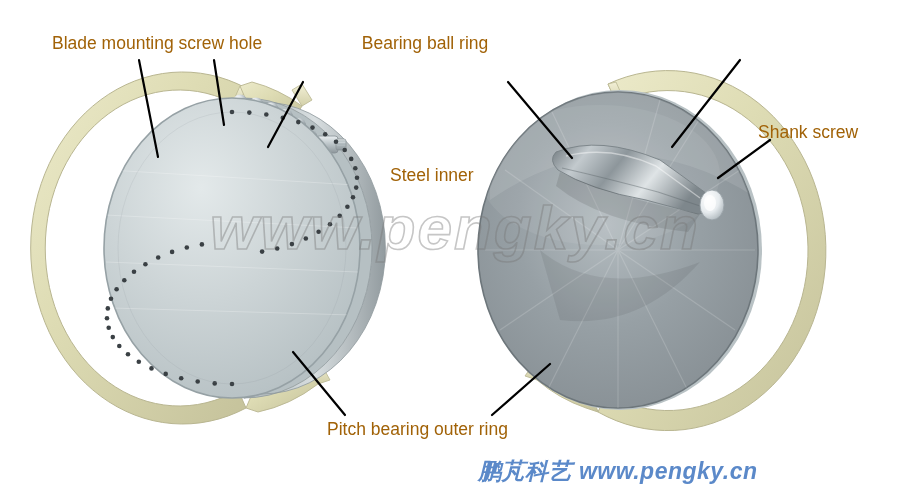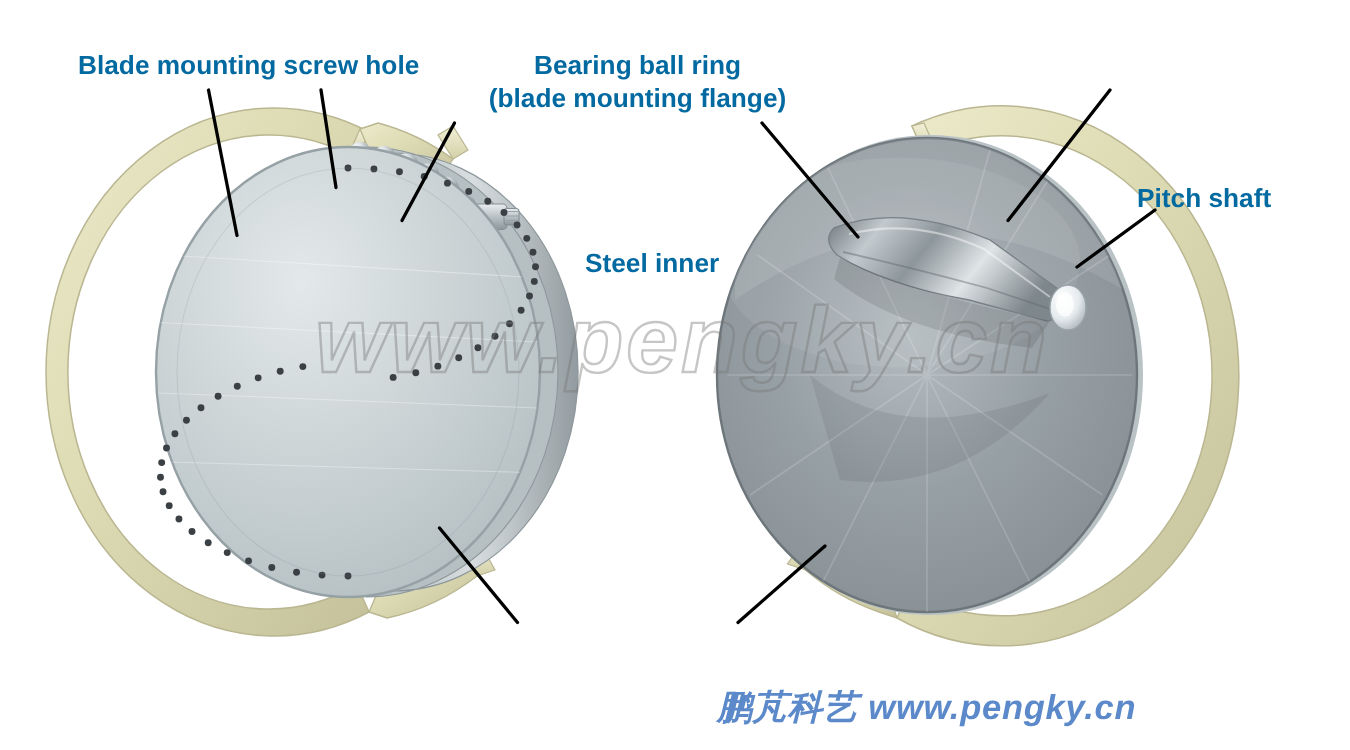--- a/index.html
+++ b/index.html
@@ -4,22 +4,22 @@
 <title>Pitch Bearing Diagram</title>
 <style>
   html,body{margin:0;padding:0;background:#ffffff;}
   body{
     width:900px;height:500px;overflow:hidden;position:relative;
     font-family:"Liberation Sans","DejaVu Sans",sans-serif;
   }
   #stage{position:absolute;left:0;top:0;width:900px;height:500px;}
   svg.layer{position:absolute;left:0;top:0;width:900px;height:500px;}
   .lbl{
-    position:absolute;color:#0369a1;font-size:17.5px;line-height:21px;
-    white-space:pre;font-family:"Liberation Sans","DejaVu Sans",sans-serif;font-weight:bold;
+    position:absolute;color:#a16207;font-size:17.5px;line-height:21px;
+    white-space:pre;font-family:"Liberation Sans","DejaVu Sans",sans-serif;
   }
   .lbl.center{text-align:center;}
   .brand{
     position:absolute;font-style:italic;font-weight:bold;
     color:#5b89c9;font-size:23px;letter-spacing:0.5px;white-space:pre;
     font-family:"Liberation Sans","DejaVu Sans",sans-serif;
   }
   .wm{
     position:absolute;font-style:italic;font-weight:bold;font-size:62px;
     color:transparent;-webkit-text-stroke:1.6px rgba(120,120,120,.42);
@@ -306,23 +306,23 @@
       <line x1="770" y1="140" x2="718" y2="178"></line>
 
       <line x1="345" y1="415" x2="293" y2="352"></line>
       <line x1="492" y1="415" x2="550" y2="364"></line>
     </g>
   </svg>
 
   <div class="lbl" style="left:52px;top:33px;">Blade mounting screw hole</div>
 
   <div class="lbl center" style="left:310px;top:33px;width:230px;">Bearing ball ring</div>
-  <div class="lbl center" style="left:305px;top:55px;width:240px;">(blade mounting flange)</div>
-
-
-  <div class="lbl" style="left:758px;top:122px;">Pitch shaft</div>
+
+
+  <div class="lbl" style="left:758px;top:122px;">Shank screw</div>
 
   <div class="lbl" style="left:390px;top:165px;">Steel inner</div>
 
+  <div class="lbl" style="left:327px;top:419px;">Pitch bearing outer ring</div>
 
   <div class="brand" style="left:478px;top:456px;">鹏芃科艺 www.pengky.cn</div>
 
 </div>
 
 </body></html>

